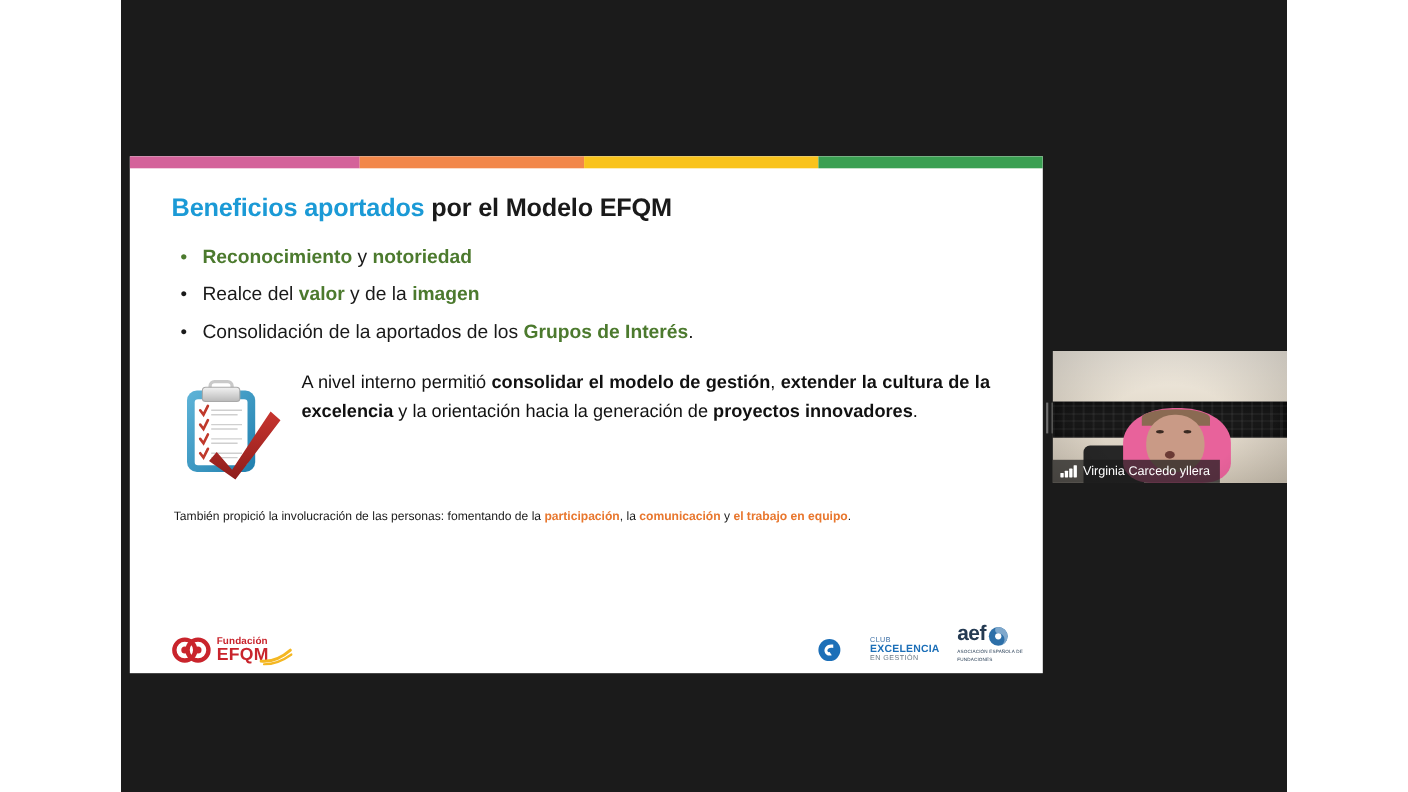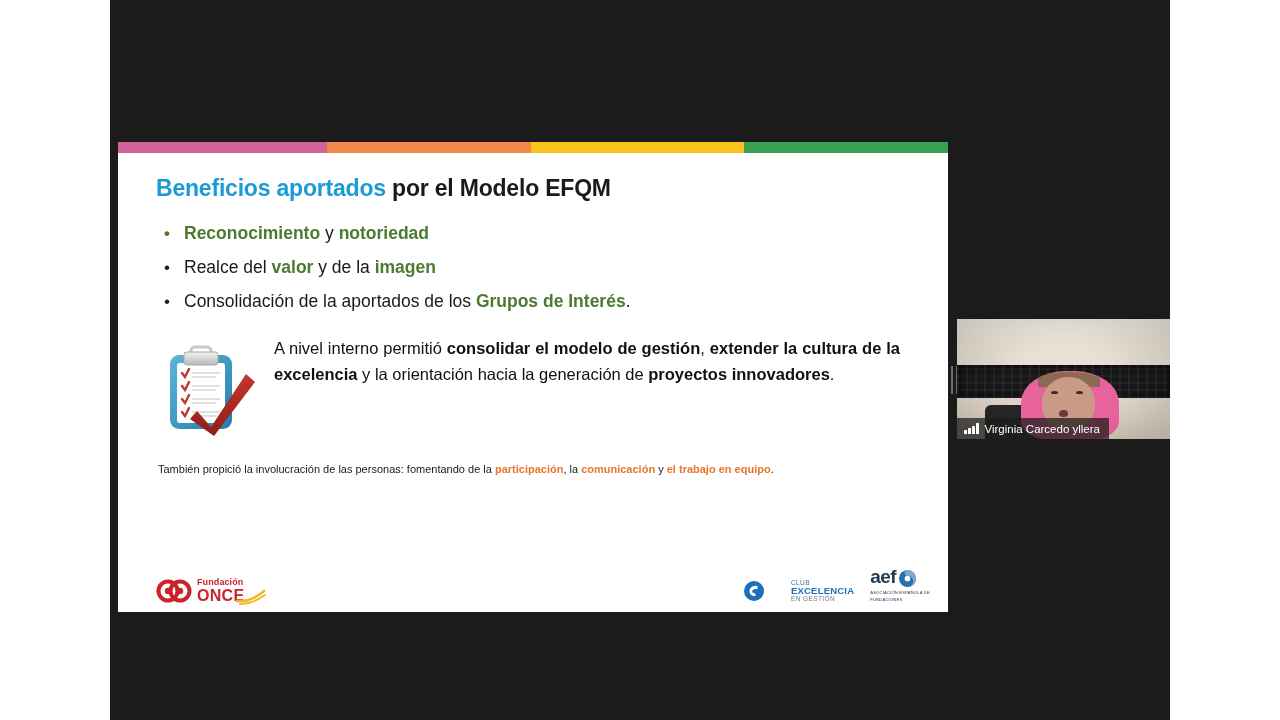--- a/index.html
+++ b/index.html
@@ -233,21 +233,21 @@
       <div class="logo-once">
         <div style="display:flex;align-items:center;gap:5px;position:relative;">
           <svg width="36" height="26" viewBox="0 0 36 26" aria-hidden="true">
             <circle cx="12" cy="13" r="9.5" fill="none" stroke="#c9242c" stroke-width="4"></circle>
             <circle cx="24" cy="13" r="9.5" fill="none" stroke="#c9242c" stroke-width="4"></circle>
             <circle cx="12" cy="13" r="3.2" fill="#c9242c"></circle>
             <circle cx="24" cy="13" r="3.2" fill="#c9242c"></circle>
           </svg>
           <div class="once-txt">
             <span class="once-f">Fundación</span>
-            <span class="once-o">ONCE</span>
+            <span class="once-o">EFQM</span>
           </div>
           <svg width="30" height="16" viewBox="0 0 30 16" style="position:absolute;right:-22px;bottom:-1px;" aria-hidden="true">
             <path d="M1,12 C10,13 20,9 28,2" fill="none" stroke="#f4b722" stroke-width="2.6" stroke-linecap="round"></path>
             <path d="M4,15 C13,15 22,11 29,6" fill="none" stroke="#f4b722" stroke-width="2" stroke-linecap="round"></path>
           </svg>
         </div>
       </div>
 
       <div class="logo-right">
 

